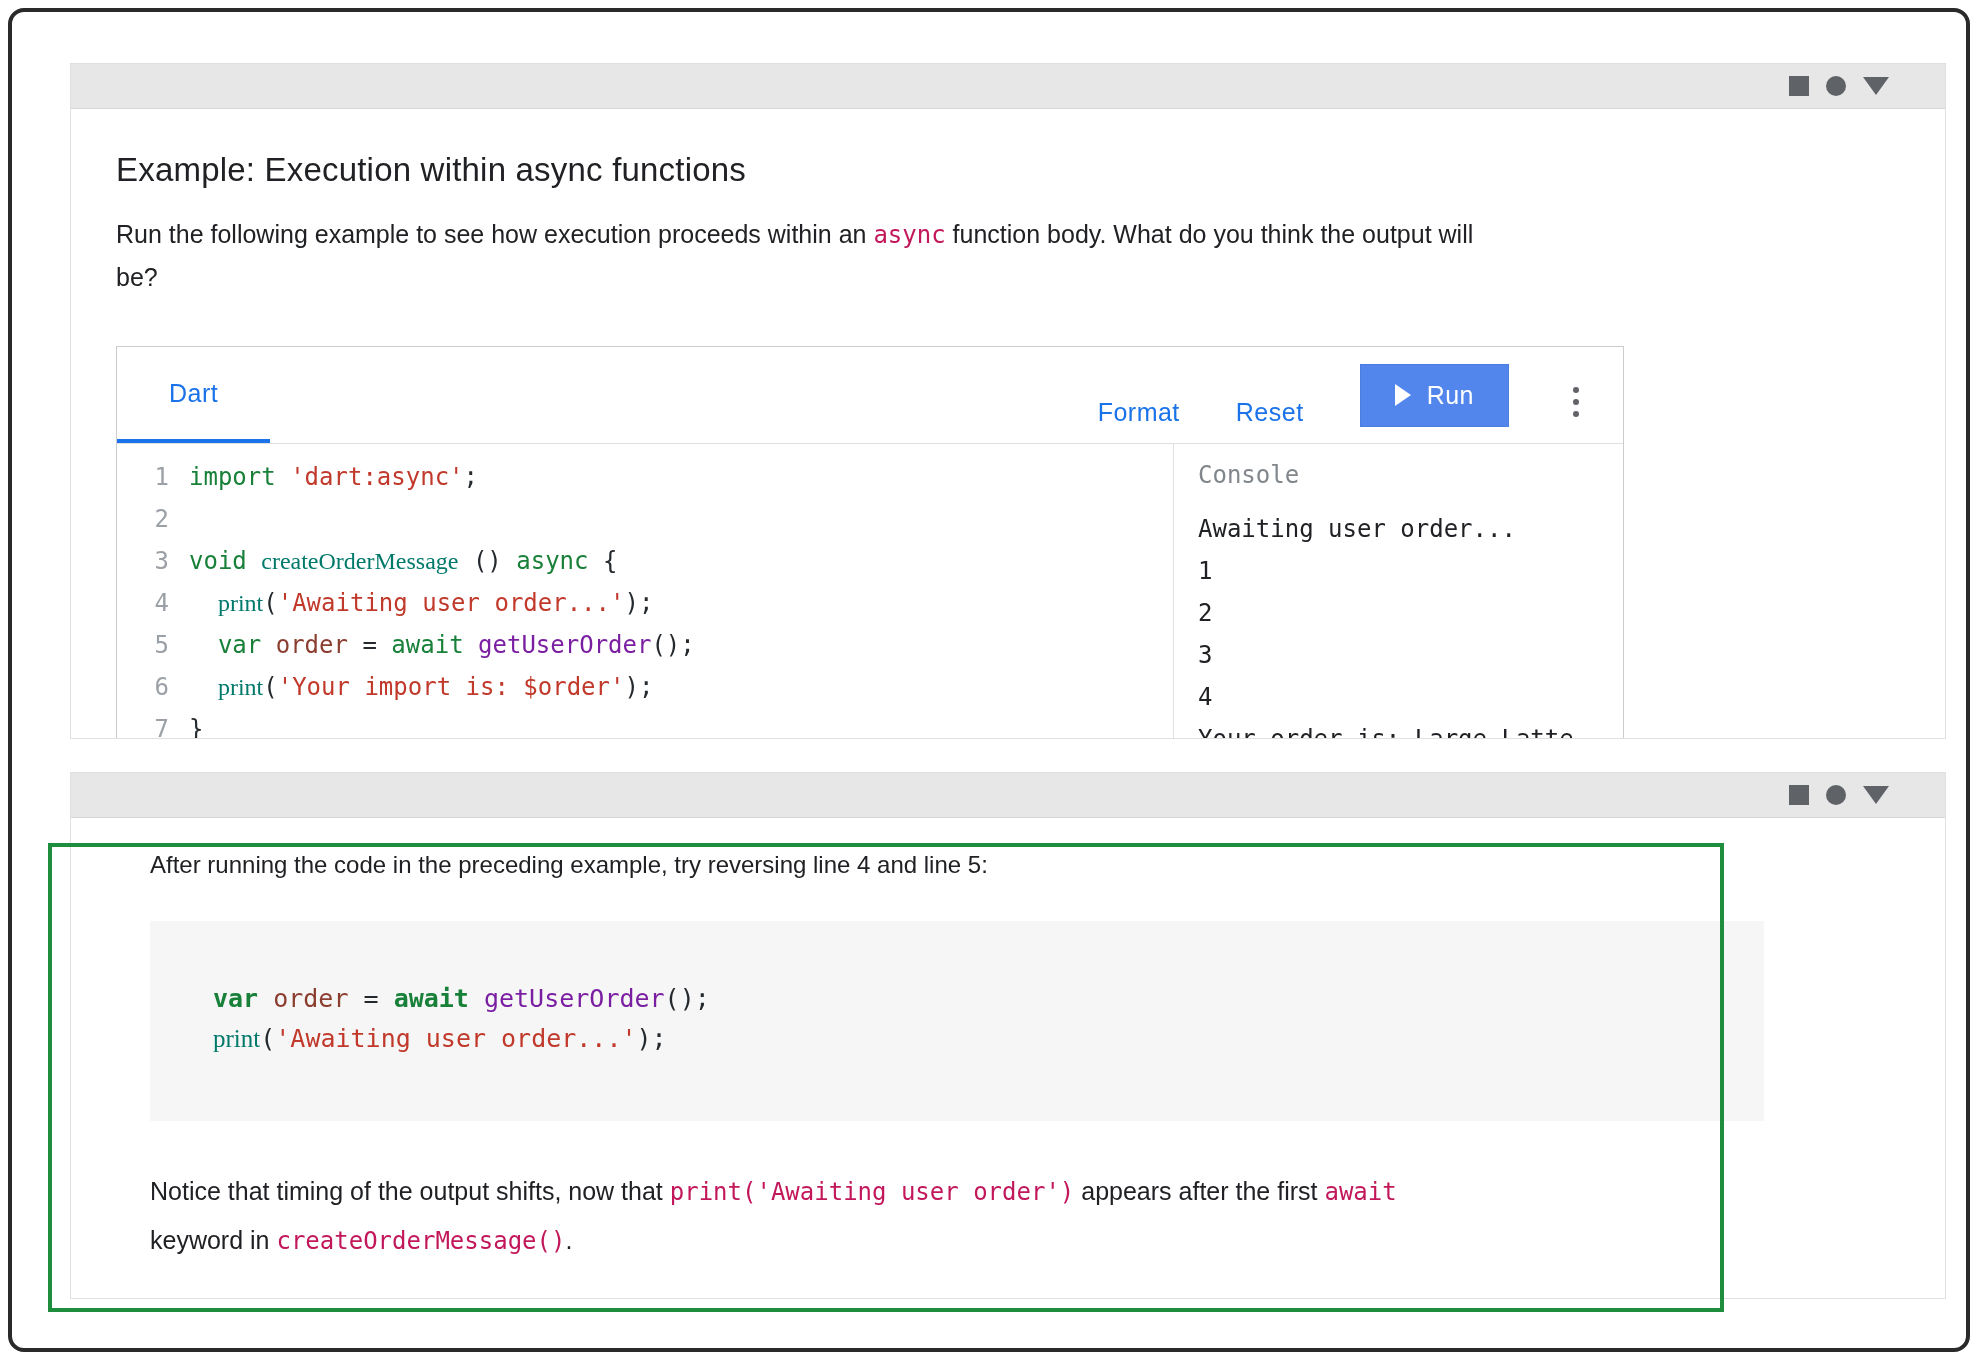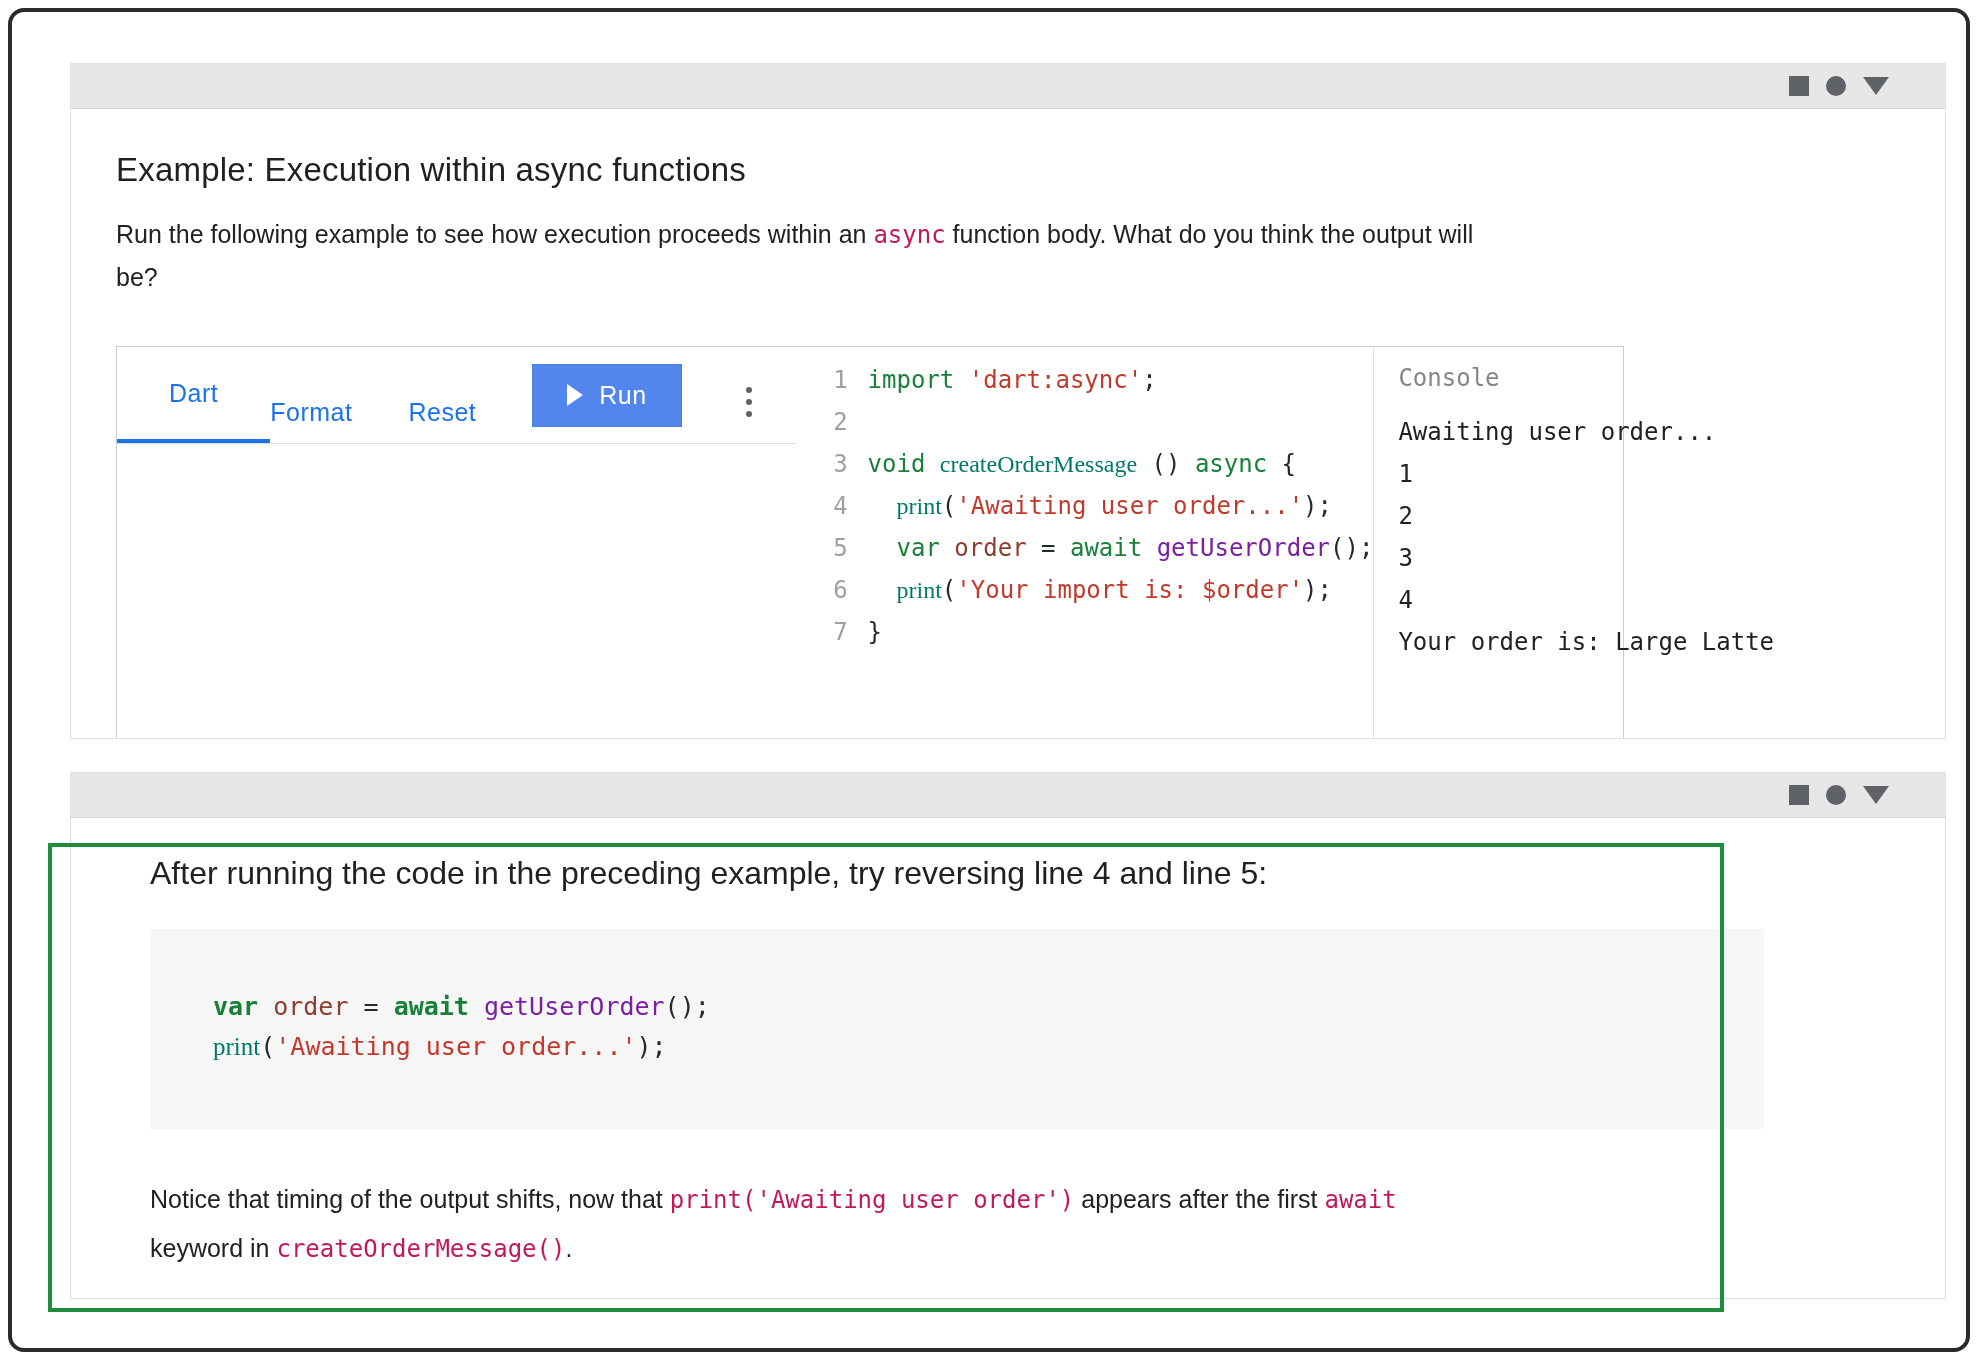--- a/index.html
+++ b/index.html
@@ -44,21 +44,21 @@
     margin-top:24px; font-size:25px; line-height:42px;
     color:#202124; white-space:pre-wrap; max-width:1600px;
   }
   .seg-code {
     font-family:"DejaVu Sans Mono", monospace;
     color:#c2185b; font-size:24px;
   }
   
   .dartpad {
     margin-top:48px; width:1508px; height:430px;
-    border:1px solid #ccc; display:flex; background:#fff;
+    border:1px solid #ccc; display:flex; flex-direction:column; background:#fff;
   }
   .dp-header {
     flex:0 0 97px; height:97px; display:flex; align-items:center;
     border-bottom:1px solid #e0e0e0;
   }
   .dp-tab {
     height:100%; display:flex; align-items:center; padding:0 52px;
     color:#1a73e8; font-size:25px; letter-spacing:0.5px;
     border-bottom:4px solid #1a73e8; cursor:pointer;
   }
@@ -98,21 +98,21 @@
   
   .tok-kw   { color:#188038; }
   .tok-kwb  { color:#188038; font-weight:700; }
   .tok-fn   { color:#00796b;font-family:Liberation Serif, serif; }
   .tok-call { color:#7b1fa2; }
   .tok-str  { color:#c0392b; }
   .tok-var  { color:#8b3e2f; }
   .tok-pl   { color:#24292e; }
   
   .w2-content { padding:0 79px; }
-  .after-text { margin-top:36px; font-size:32px; line-height:38px; color:#202124; }
+  .after-text { margin-top:28px; font-size:24px; line-height:38px; color:#202124; }
   .code-block {
     margin-top:37px; width:1614px; background:#f6f6f6;
     padding:58px 0 62px 63px;
     font-family:"DejaVu Sans Mono", monospace; font-size:25px;
   }
   .block-line { line-height:40px; min-height:40px; white-space:pre; }
   .notice {
     margin-top:46px; font-size:25px; line-height:48px;
     color:#202124; white-space:pre-wrap;
   }

